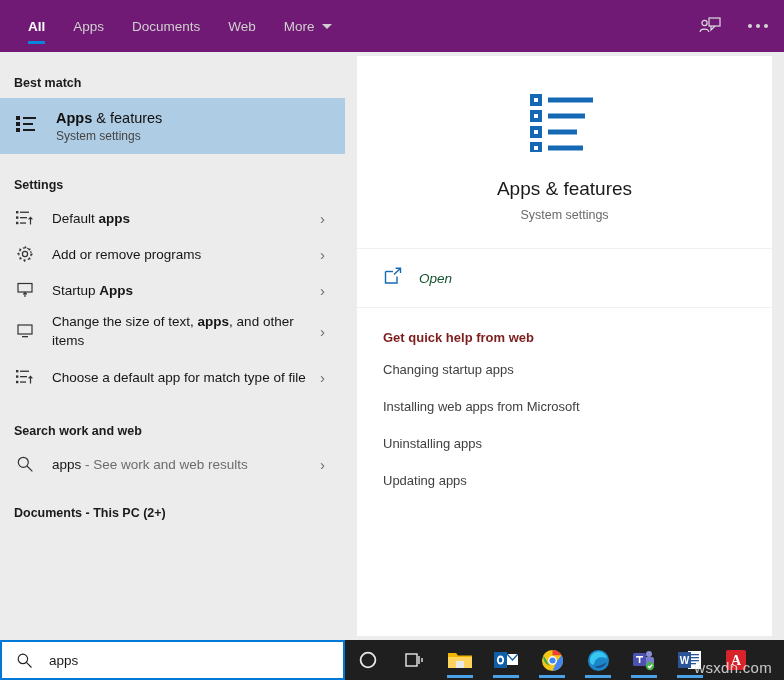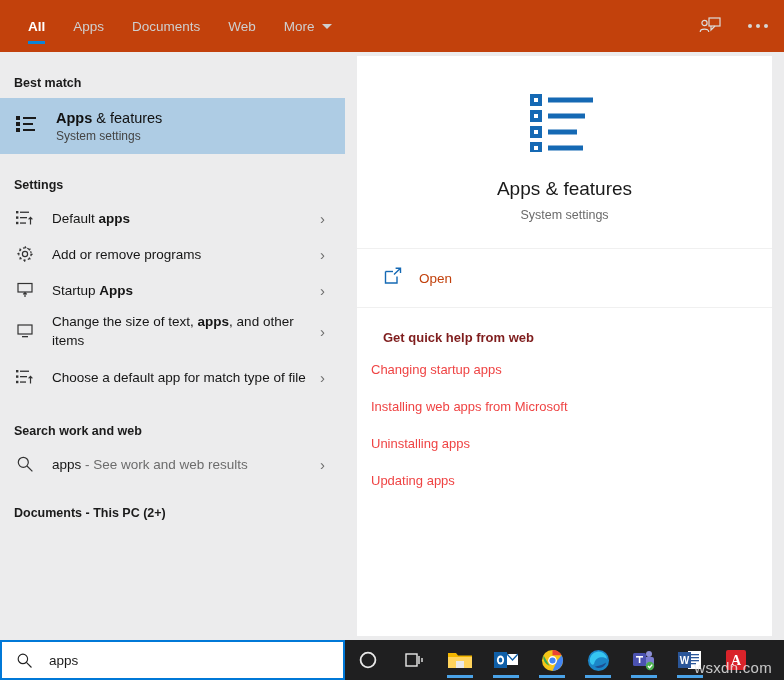--- a/index.html
+++ b/index.html
@@ -8,21 +8,21 @@
     font-family: "Liberation Sans", sans-serif;
     overflow: hidden;
     background: #ececed;
   }
   .screen { position: relative; width: 784px; height: 680px; }
 
   
   .header {
     position: absolute; top: 0; left: 0;
     width: 784px; height: 52px;
-    background: #c2410c;
+    background: #701a75;
     display: flex; align-items: center;
   }
   .tabs { display: flex; align-items: center; height: 52px; padding-left: 14px; }
   .tab {
     position: relative;
     height: 52px;
     display: flex; align-items: center;
     padding: 0 14px;
     color: #cfcfcf; font-size: 13.5px;
     cursor: default;
@@ -95,28 +95,28 @@
   }
   .hero { padding: 34px 0 26px; text-align: center; }
   .hero-icon { display: flex; justify-content: center; margin-bottom: 26px; }
   .hero-title { font-size: 19px; color: #1a1a1a; }
   .hero-sub { font-size: 12.5px; color: #6b6b6b; margin-top: 8px; }
   .divider { height: 1px; background: #f0f0f0; }
   .open-row {
     display: flex; align-items: center;
     height: 58px; padding-left: 26px;
   }
-  .open-label { margin-left: 16px; font-size: 13.5px; color: #c2410c; }
+  .open-label { margin-left: 16px; font-size: 13.5px; color: #14532d; font-style: italic; }
   .help-head {
     font-size: 13px; font-weight: bold; color: #7f1d1d;
     padding: 22px 0 6px 26px;
   }
   .help-link {
-    font-size: 13px; color: #ef4444;
-    padding: 11px 0 11px 14px;
+    font-size: 13px; color: #404040;
+    padding: 11px 0 11px 26px;
   }
 
   
   .searchbar {
     position: absolute; left: 0; top: 640px;
     width: 345px; height: 40px;
     background: #ffffff;
     border: 2px solid #0078d7;
     display: flex; align-items: center;
   }

